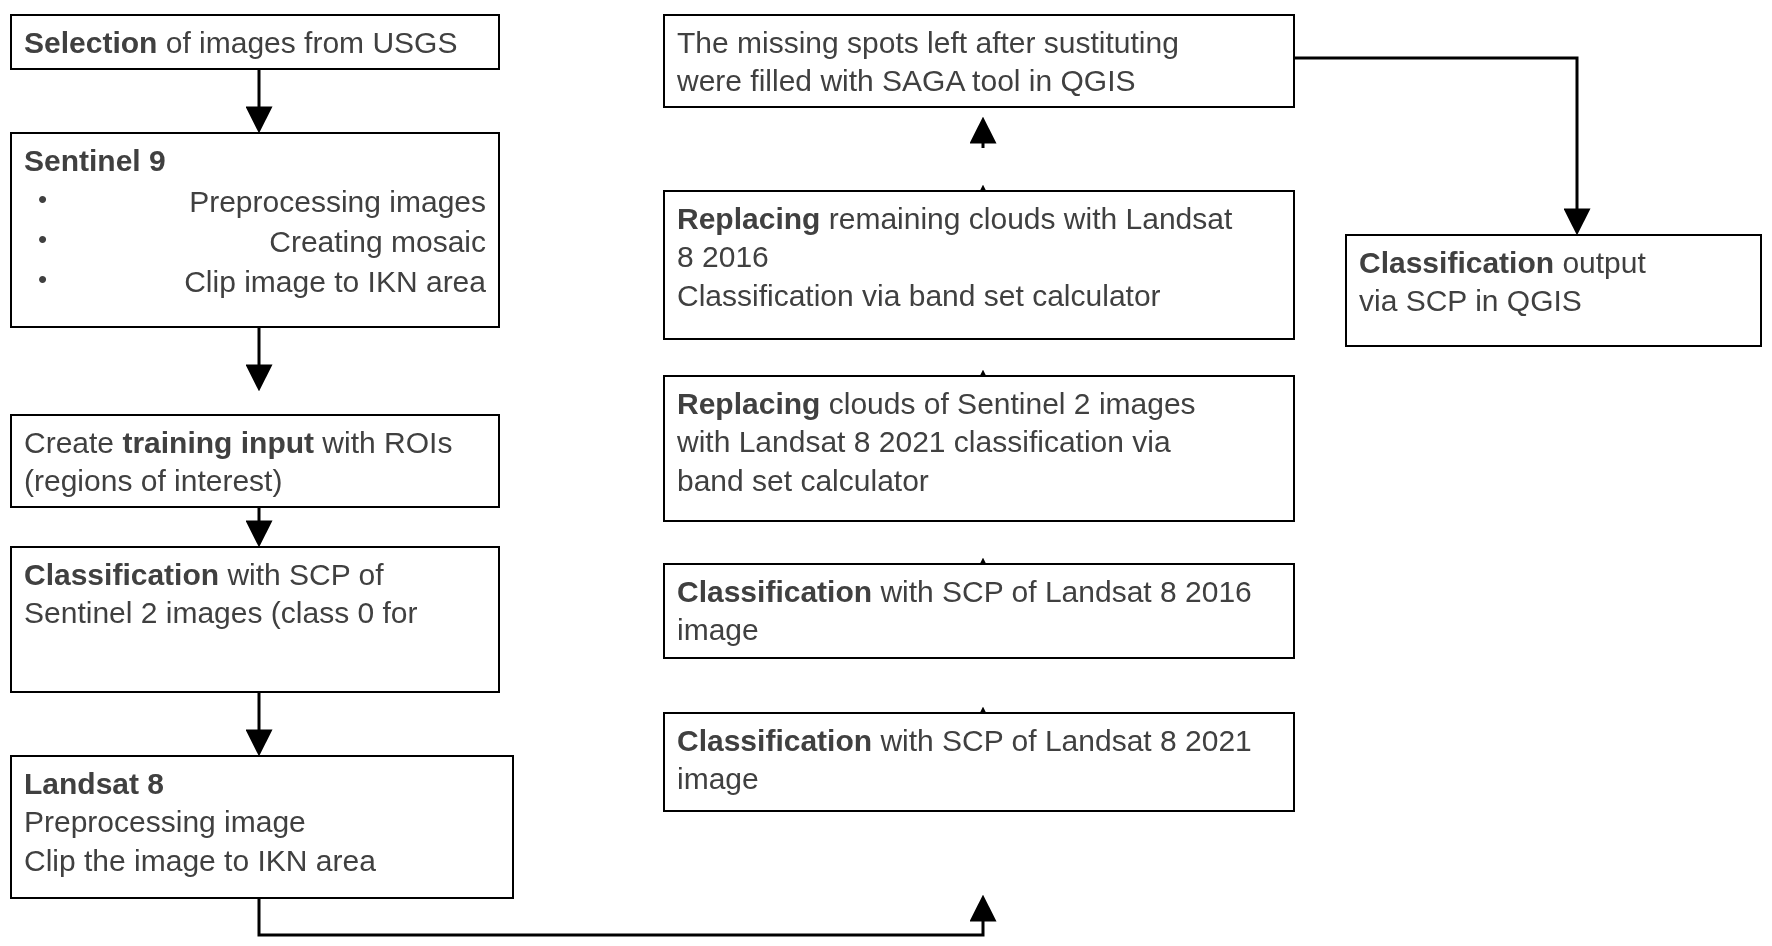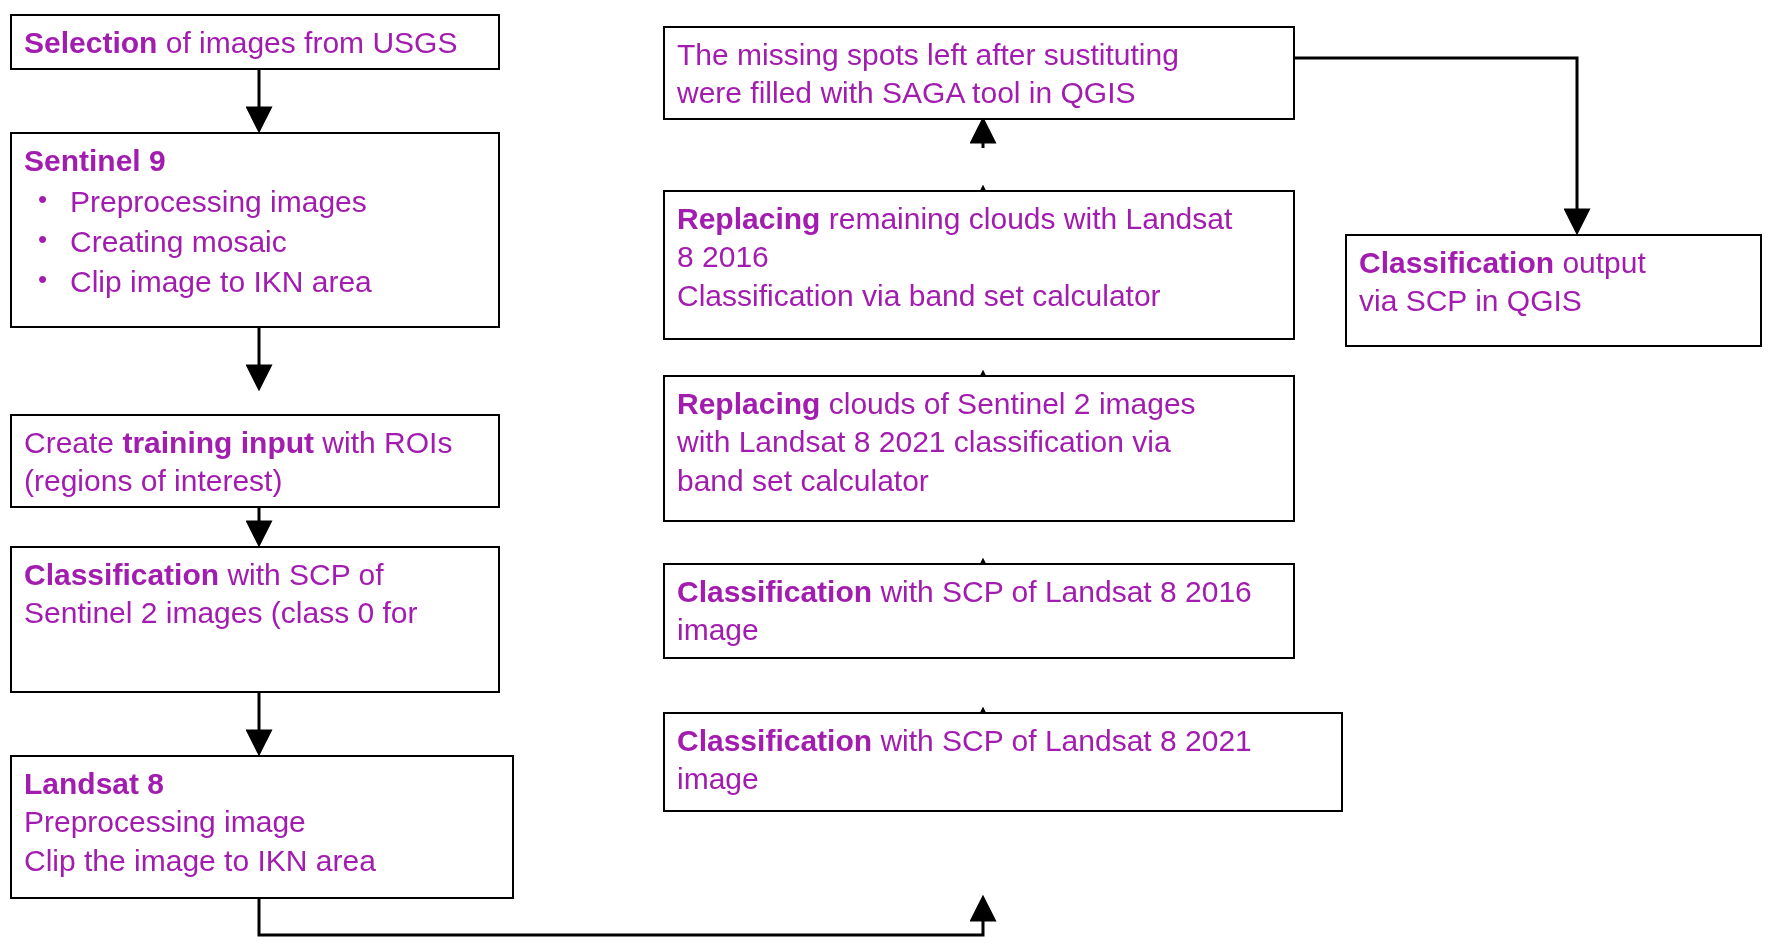--- a/index.html
+++ b/index.html
@@ -19,31 +19,32 @@
     overflow: hidden;
   }
   .box {
     position: absolute;
     box-sizing: border-box;
     border: 2px solid #000000;
     background: #ffffff;
     padding: 8px 12px 10px 12px;
     font-size: 30px;
     line-height: 1.28;
-    color: #a21caf;
+    color: #404040;
   }
   .box .ln {
     display: block;
     white-space: pre;
   }
   .bold { font-weight: bold; }
   ul.bullets {
     margin: 2px 0 0 0;
     padding: 0 0 0 6px;
     list-style: none;
+    text-align: right;
   }
   ul.bullets li {
     position: relative;
     padding-left: 40px;
     line-height: 1.32;
     white-space: pre;
   }
   ul.bullets li::before {
     content: "\2022";
     position: absolute;
@@ -110,21 +111,21 @@
     <span class="ln"><span class="bold">Classification</span><span> with SCP of</span></span>
     <span class="ln">Sentinel 2 images (class 0 for</span>
   </div>
 
   <div class="box" style="left:10px; top:755px; width:504px; height:144px;">
     <span class="ln bold">Landsat 8</span>
     <span class="ln">Preprocessing image</span>
     <span class="ln">Clip the image to IKN area</span>
   </div>
 
-  <div class="box" style="left:663px; top:26px; width:632px; height:94px;">
+  <div class="box" style="left:663px; top:14px; width:632px; height:94px;">
     <span class="ln">The missing spots left after sustituting</span>
     <span class="ln">were filled with SAGA tool in QGIS</span>
   </div>
 
   <div class="box" style="left:663px; top:190px; width:632px; height:150px;">
     <span class="ln"><span class="bold">Replacing</span><span> remaining clouds with Landsat</span></span>
     <span class="ln">8 2016</span>
     <span class="ln">Classification via band set calculator</span>
   </div>
 
@@ -132,21 +133,21 @@
     <span class="ln"><span class="bold">Replacing</span><span> clouds of Sentinel 2 images</span></span>
     <span class="ln">with Landsat 8 2021 classification via</span>
     <span class="ln">band set calculator</span>
   </div>
 
   <div class="box" style="left:663px; top:563px; width:632px; height:96px;">
     <span class="ln"><span class="bold">Classification</span><span> with SCP of Landsat 8 2016</span></span>
     <span class="ln">image</span>
   </div>
 
-  <div class="box" style="left:663px; top:712px; width:680px; height:100px;">
+  <div class="box" style="left:663px; top:712px; width:632px; height:100px;">
     <span class="ln"><span class="bold">Classification</span><span> with SCP of Landsat 8 2021</span></span>
     <span class="ln">image</span>
   </div>
 
   <div class="box" style="left:1345px; top:234px; width:417px; height:113px;">
     <span class="ln"><span class="bold">Classification</span><span> output</span></span>
     <span class="ln">via SCP in QGIS</span>
   </div>
 
 </div>

